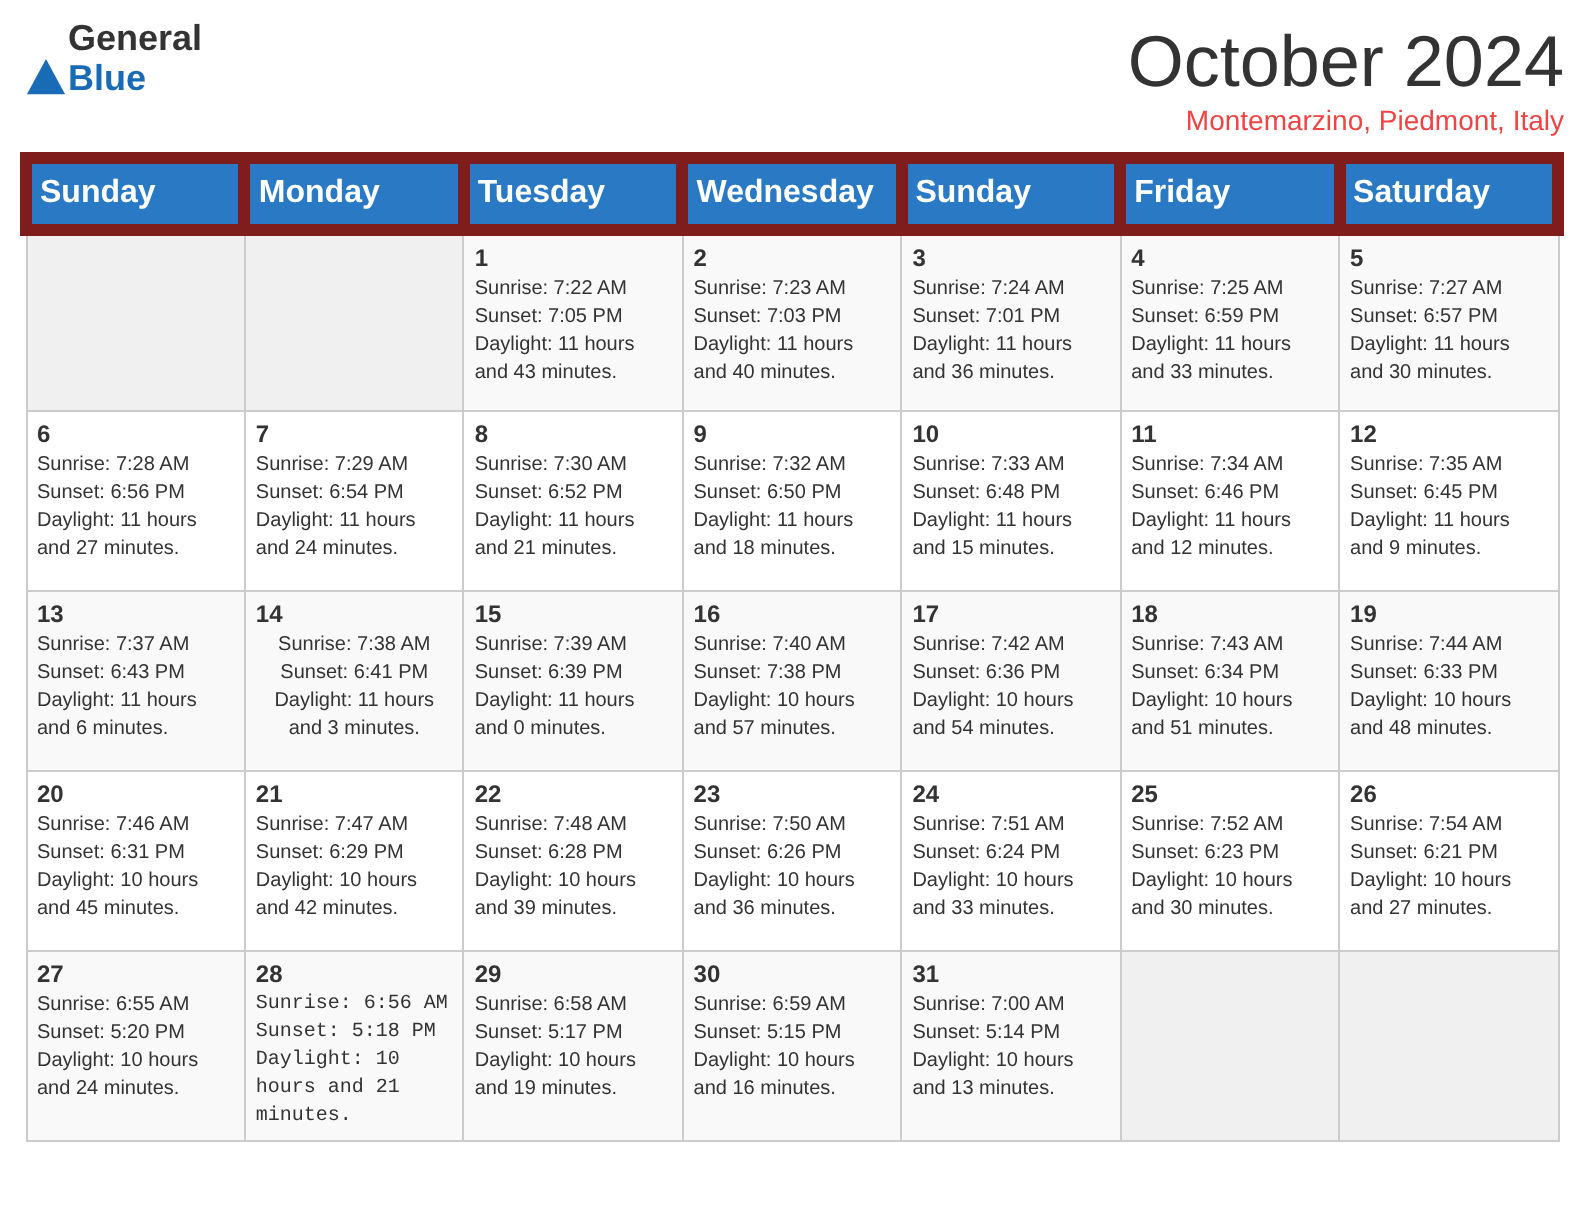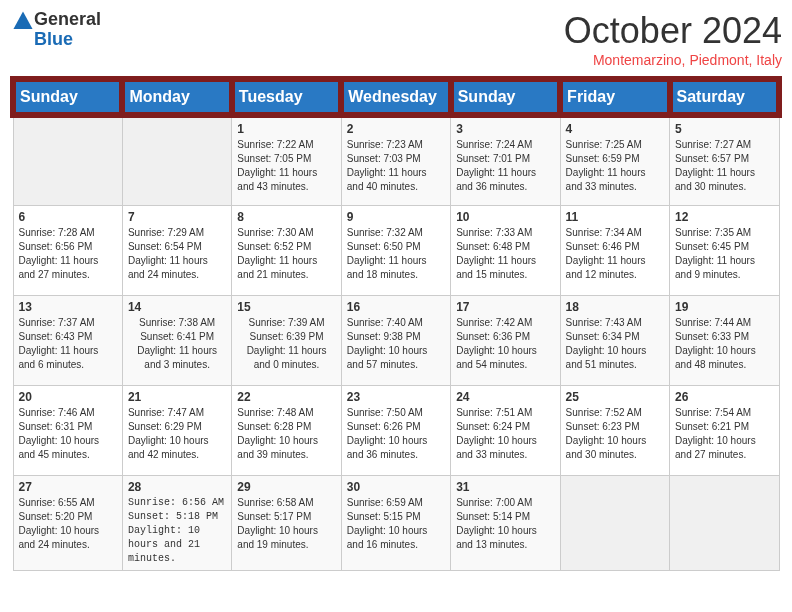--- a/index.html
+++ b/index.html
@@ -11,21 +11,21 @@
       padding: 10px;
     }
     .header {
       display: flex;
       justify-content: space-between;
       align-items: flex-start;
       margin-bottom: 8px;
     }
     .logo {
       display: flex;
-      align-items: flex-start;
+      align-items: flex-end;
     }
     .logo-text {
       display: flex;
       flex-direction: column;
       line-height: 1.1;
     }
     .logo-general {
       font-size: 18px;
       font-weight: bold;
       color: #333;
@@ -213,28 +213,28 @@
 Daylight: 11 hours and 6 minutes.</div>
         </td>
         <td>
           <span class="day-num">14</span>
           <div class="cell-info" style="white-space: pre-line; text-align: center;">Sunrise: 7:38 AM
 Sunset: 6:41 PM
 Daylight: 11 hours and 3 minutes.</div>
         </td>
         <td>
           <span class="day-num">15</span>
-          <div class="cell-info" style="white-space: pre-line; text-align: center;">Sunrise: 7:39 AM
+          <div class="cell-info" style="white-space: pre-line;">Sunrise: 7:39 AM
 Sunset: 6:39 PM
 Daylight: 11 hours and 0 minutes.</div>
         </td>
         <td>
           <span class="day-num">16</span>
           <div class="cell-info" style="white-space: pre-line;">Sunrise: 7:40 AM
-Sunset: 9:38 PM
+Sunset: 7:38 PM
 Daylight: 10 hours and 57 minutes.</div>
         </td>
         <td>
           <span class="day-num">17</span>
           <div class="cell-info" style="white-space: pre-line;">Sunrise: 7:42 AM
 Sunset: 6:36 PM
 Daylight: 10 hours and 54 minutes.</div>
         </td>
         <td>
           <span class="day-num">18</span>

